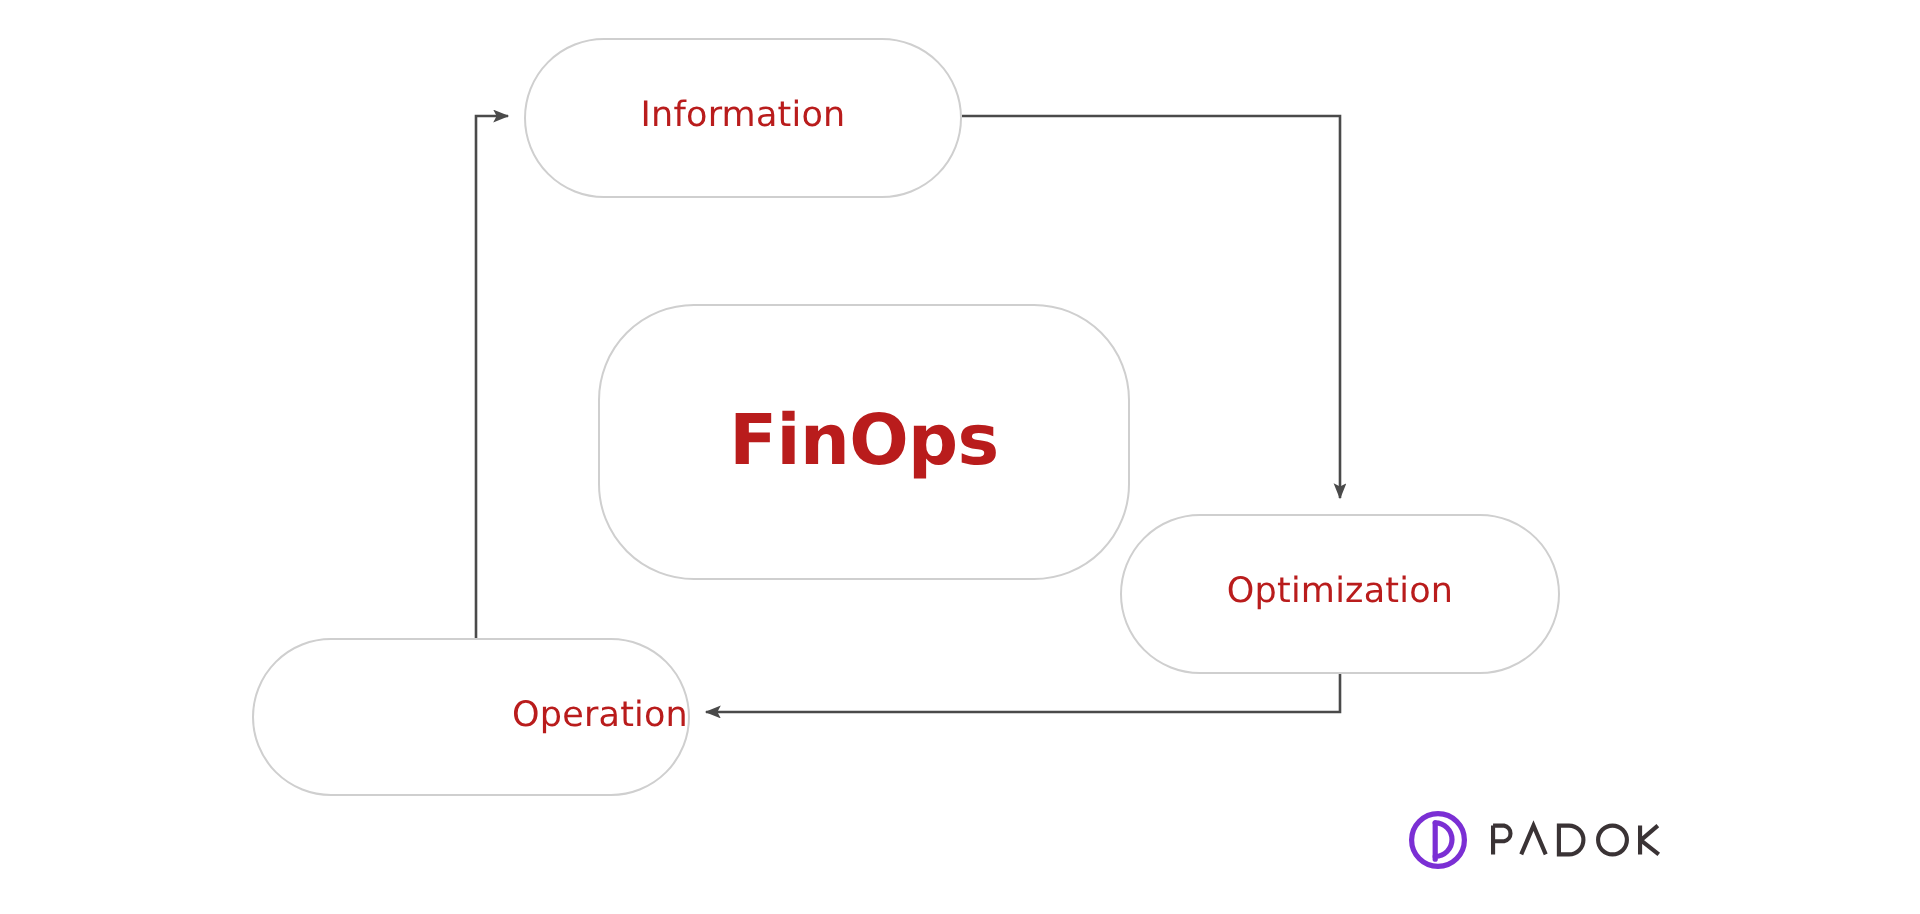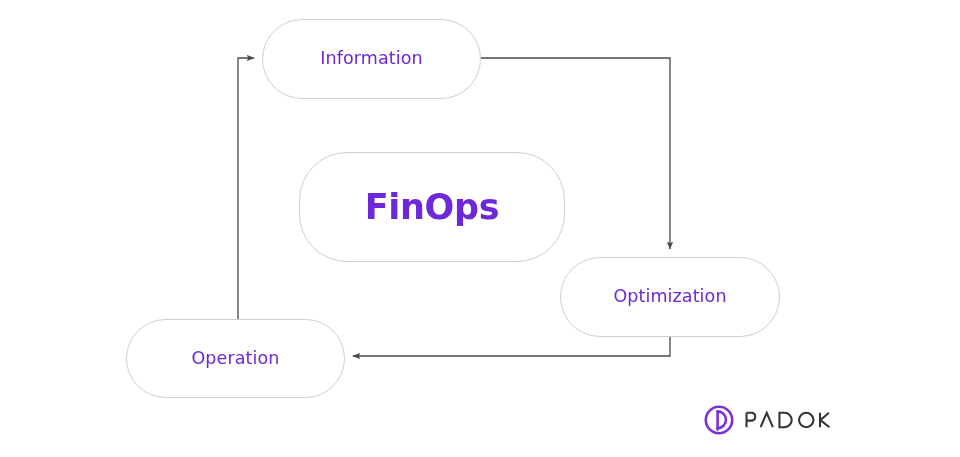--- a/index.html
+++ b/index.html
@@ -22,41 +22,41 @@
     height: 457px;
   }
   .node {
     position: absolute;
     box-sizing: border-box;
     background: #ffffff;
     border: 1.6px solid #cfcfcf;
     display: flex;
     align-items: center;
     justify-content: center;
-    color: #6d28d9;
+    color: #b91c1c;
   }
   .node-label {
     font-size: 17.5px;
     font-weight: 400;
     letter-spacing: 0.1px;
     line-height: 1;
     white-space: nowrap;
   }
   #node-information {
     left: 262px;
     top: 19px;
     width: 219px;
     height: 80px;
     border-radius: 40px;
   }
   #node-finops {
     left: 299px;
     top: 152px;
     width: 266px;
-    height: 110px;
+    height: 138px;
     border-radius: 48px;
   }
   #node-finops .node-label {
     font-size: 35px;
     font-weight: 700;
     letter-spacing: -0.3px;
   }
   #node-optimization {
     left: 560px;
     top: 257px;
@@ -64,20 +64,21 @@
     height: 80px;
     border-radius: 40px;
     text-align: right;
   }
   #node-operation {
     left: 126px;
     top: 319px;
     width: 219px;
     height: 79px;
     border-radius: 40px;
+    justify-content: flex-end;
   }
   #logo {
     position: absolute;
     left: 703px;
     top: 400px;
     width: 140px;
     height: 40px;
     display: flex;
     align-items: center;
     gap: 10px;

